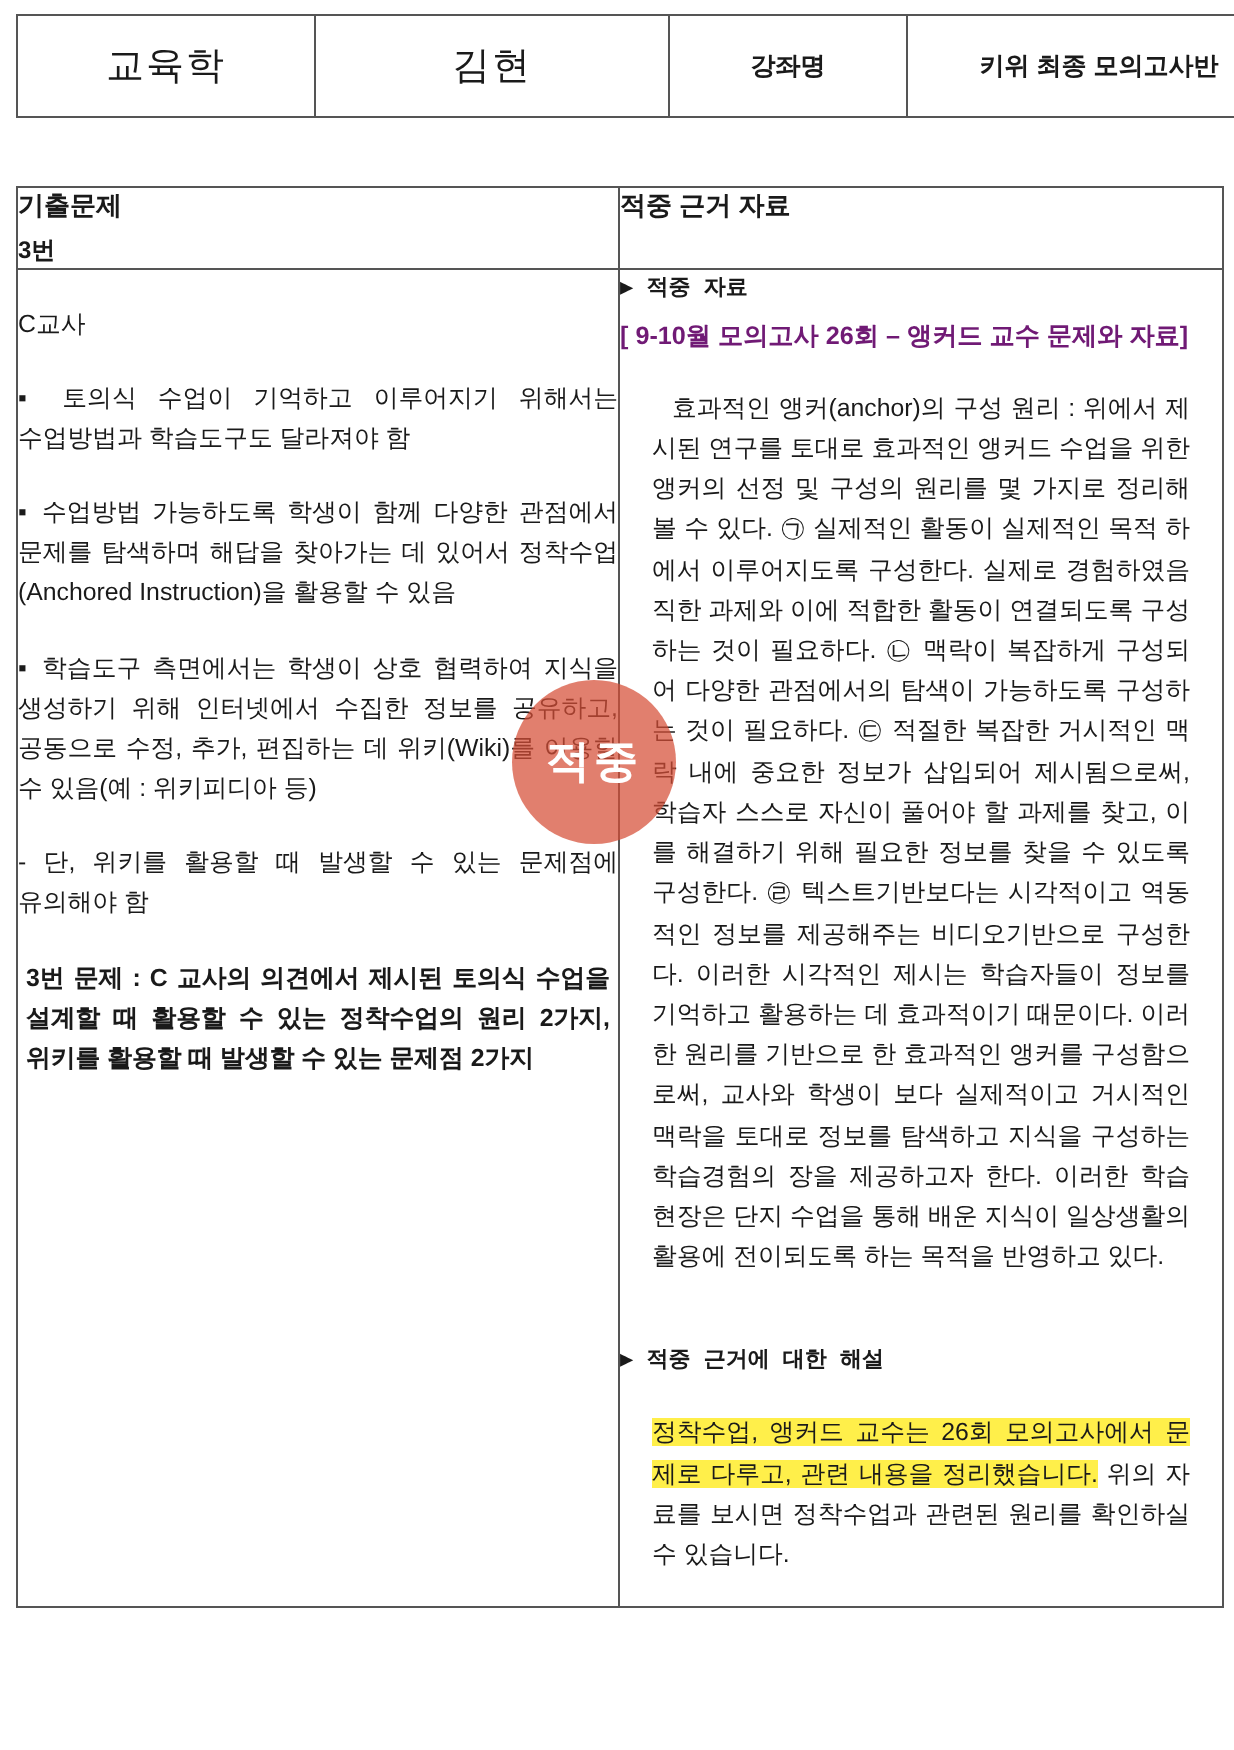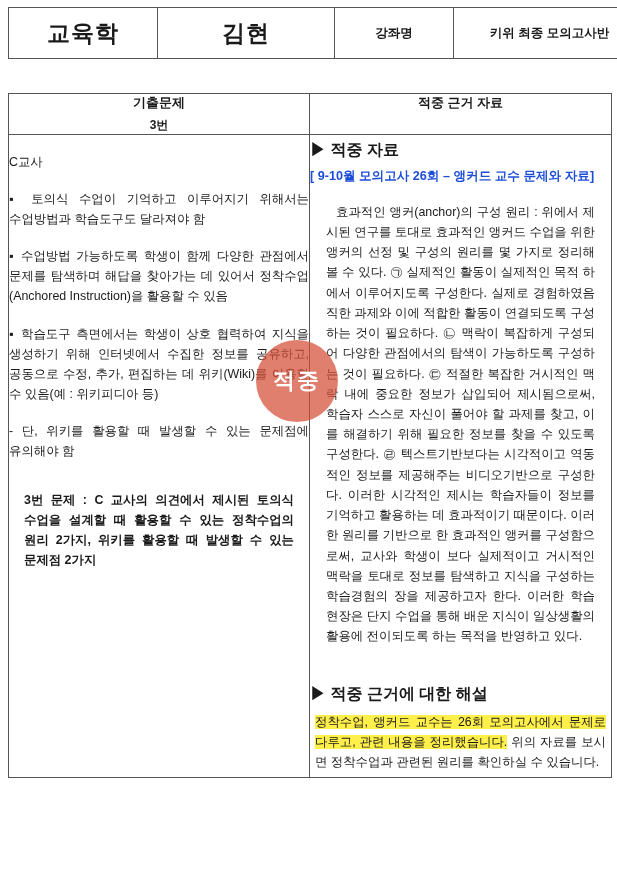--- a/index.html
+++ b/index.html
@@ -31,22 +31,22 @@
     table-layout: fixed;
   }
   .header-table td {
     border: 1px solid #555555;
     text-align: center;
     vertical-align: middle;
     height: 46px;
     padding: 2px 4px;
   }
   .hdr-big {
-    font-size: 23px;
-    font-weight: bold;
+    font-size: 19px;
+    font-weight: normal;
     letter-spacing: 1px;
   }
   .hdr-small {
     font-size: 12.5px;
     font-weight: bold;
   }
   .c-subject { width: 140px; }
   .c-teacher { width: 168px; }
   .c-label   { width: 110px; }
   .c-course  { width: 183px; }
@@ -60,21 +60,20 @@
   }
   .main-table td, .main-table th {
     border: 1px solid #555555;
     vertical-align: top;
     padding: 0;
   }
   .col-left  { width: 300px; }
   .col-right { width: 301px; }
 
   .title-cell {
-    text-align: center;
     font-weight: bold;
     font-size: 13px;
     padding: 8px 0 4px 0;
     vertical-align: middle;
   }
   .title-cell .sub {
     font-weight: bold;
     font-size: 12px;
     padding-top: 5px;
   }
@@ -91,52 +90,53 @@
   
   .left-p {
     margin: 17px 0 1px 0;
     text-align: justify;
     word-break: keep-all;
   }
   .block-gap { height: 13px; }
   .q-block {
     font-weight: bold;
     text-align: justify;
-    margin: 15px;
+    margin: 4px;
     word-break: keep-all;
   }
 
   
   .r-head {
     font-weight: bold;
-    font-size: 16px;
+    font-size: 11px;
     margin: 2px 0 4px 0;
+    font-family: Liberation Mono, monospace;
   }
   .r-redhead {
-    color: #1d4ed8;
+    color: #701a75;
     font-weight: bold;
     font-size: 12.6px;
     margin: 0 0 6px 0;
     line-height: 1.5;
   }
   .r-para {
     margin: 16px;
     text-align: justify;
     text-justify: inter-ideograph;
     word-break: break-all;
     line-height: 1.63;
     font-size: 12.4px;
     text-indent: 10px;
   }
   .r-gap { height: 16px; }
   .hl {
     background: #ffef4a;
   }
   .r-explain {
-    margin: 5px;
+    margin: 16px;
     text-align: justify;
     word-break: break-all;
     line-height: 1.63;
     font-size: 12.4px;
   }
 
   
   .stamp {
     position: absolute;
     left: 256px;

